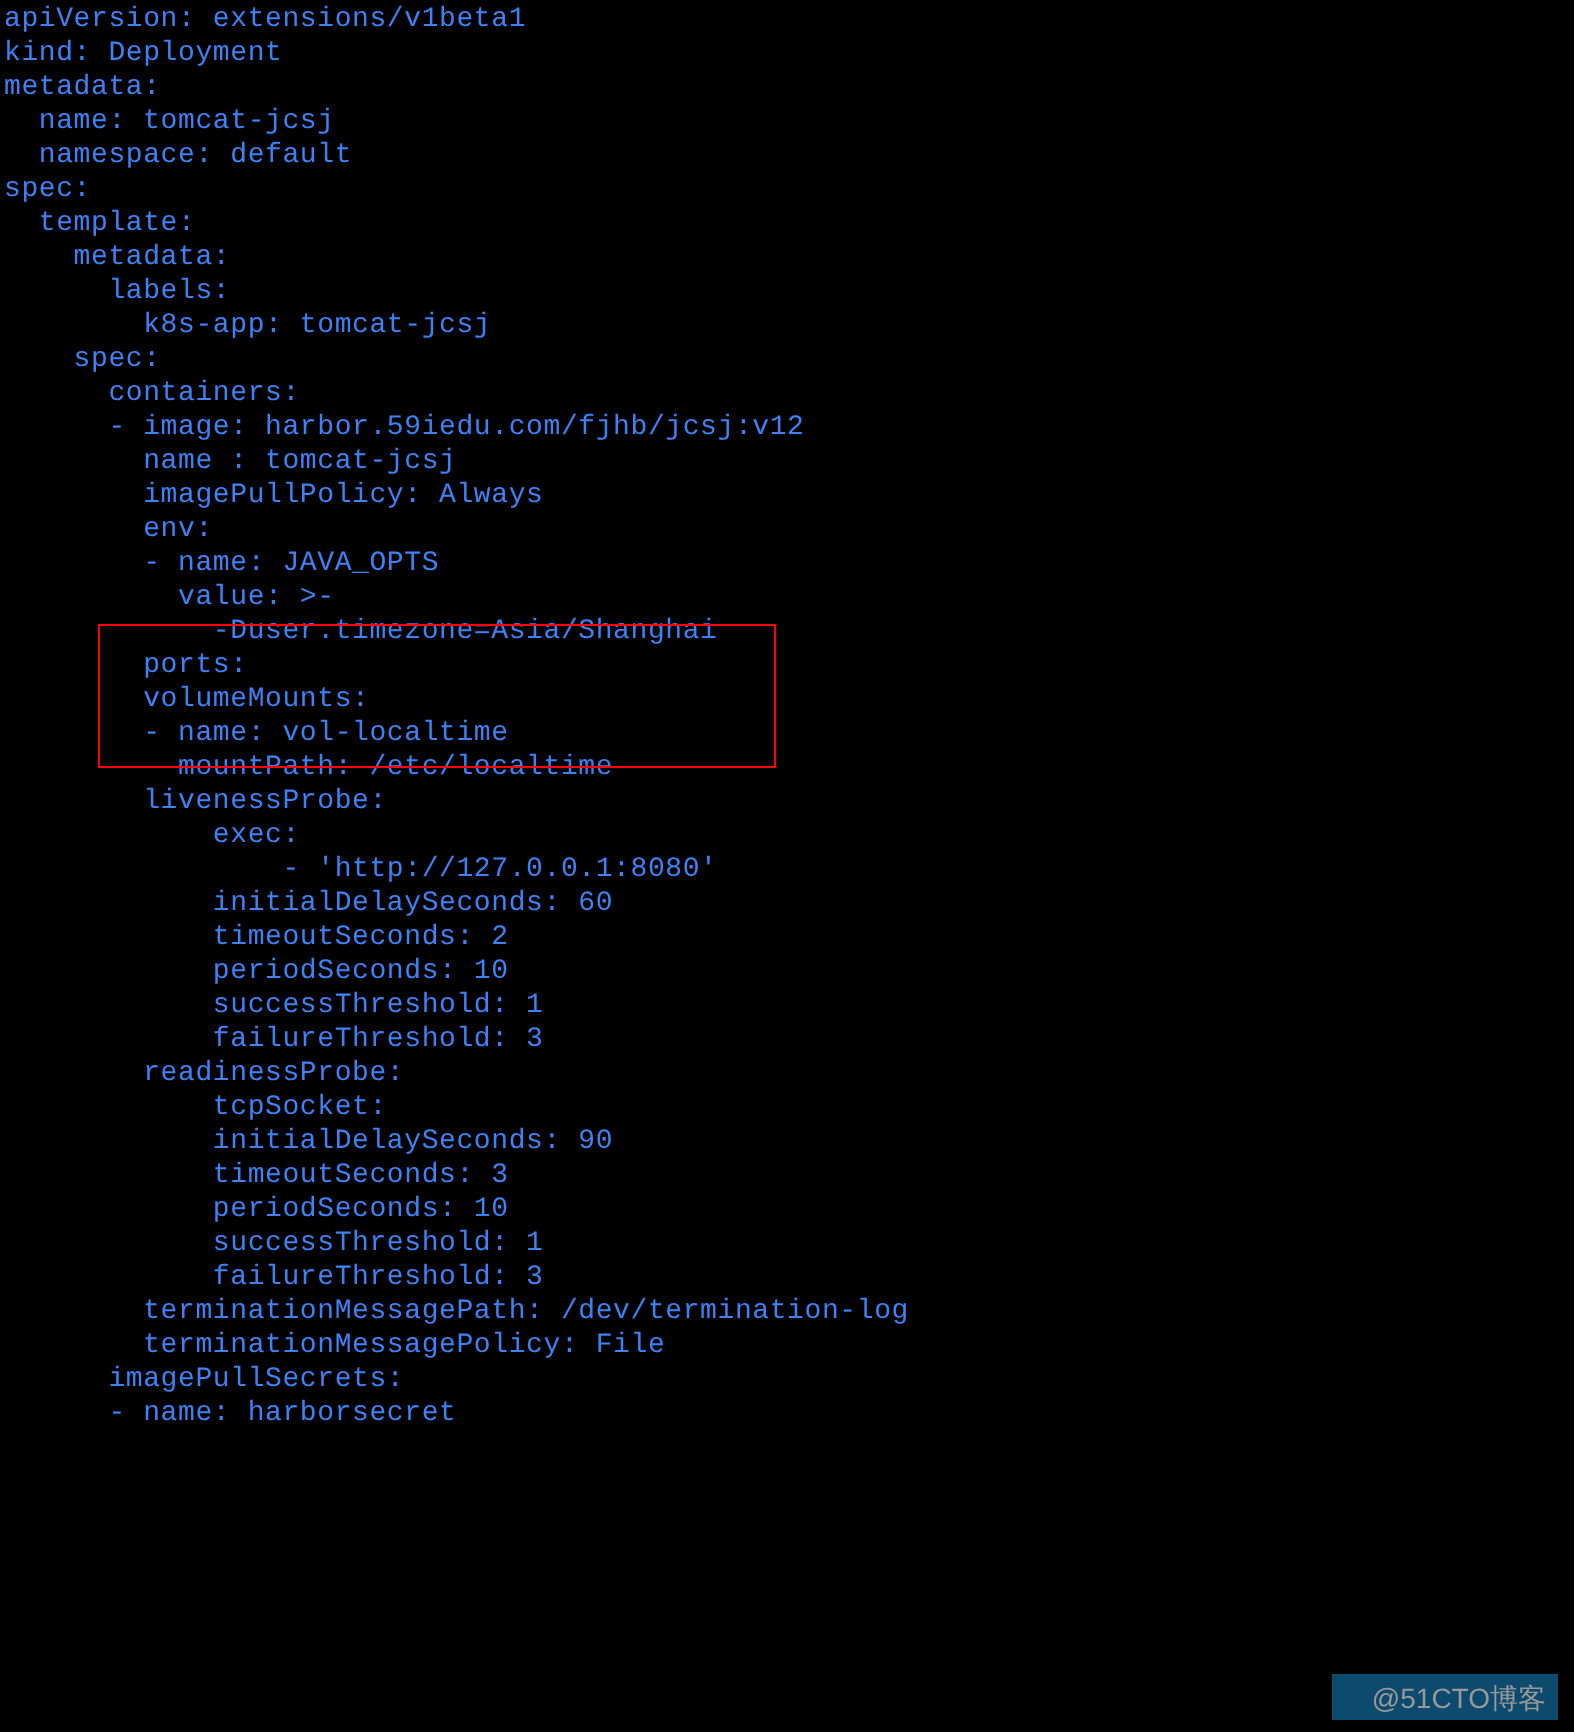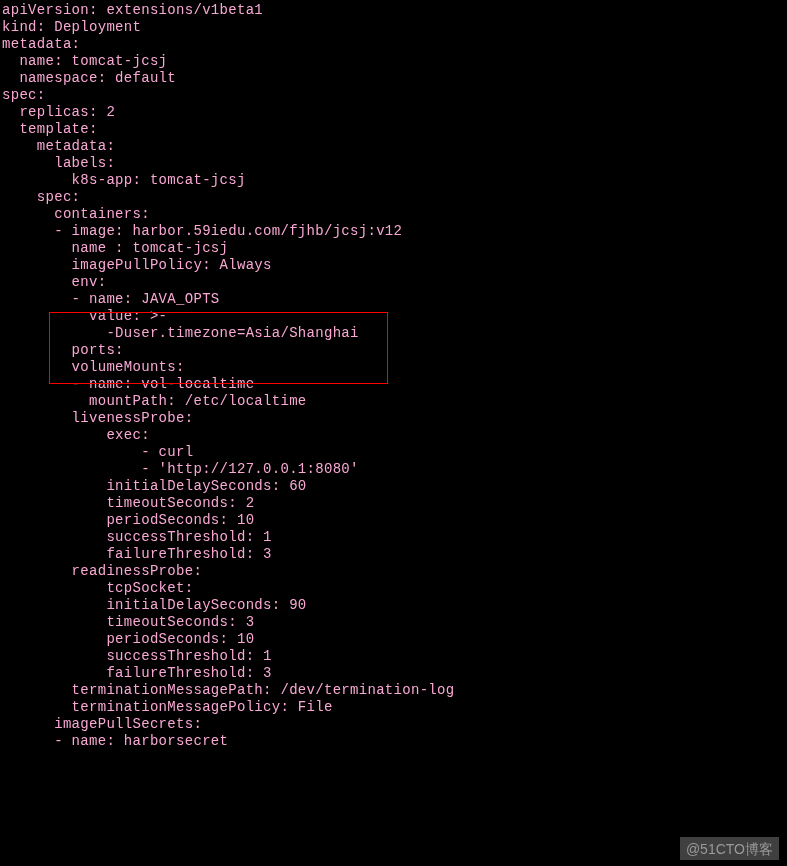--- a/index.html
+++ b/index.html
@@ -23,77 +23,75 @@
     box-sizing: border-box;
     letter-spacing: 0.3px;
   }
   pre.line {
     margin: 0;
     padding: 0;
     white-space: pre;
     font-family: inherit;
     font-size: inherit;
     line-height: inherit;
-    color: #f9a8d4;
+    color: #3b82f6;
   }
   #highlight {
     position: absolute;
     left: 49px;
     top: 312px;
     width: 339px;
     height: 72px;
     border: 1px solid #ff0000;
     box-sizing: border-box;
     pointer-events: none;
   }
   #watermark {
     position: absolute;
     right: 8px;
     bottom: 6px;
     font-family: Arial, "Microsoft YaHei", sans-serif;
     font-size: 14px;
     color: #999;
     letter-spacing: 0;
-    background: #404040;
-    padding: 4px 6px 2px 6px;
+    background: #0c4a6e;
+    padding: 4px 6px 2px 20px;
     margin-top: 24px;
   }
 </style>
 </head>
 <body>
 
 <div id="terminal">
   <div id="lines-container">
       <pre class="line">apiVersion: extensions/v1beta1</pre>
       <pre class="line">kind: Deployment</pre>
       <pre class="line">metadata:</pre>
       <pre class="line">  name: tomcat-jcsj</pre>
       <pre class="line">  namespace: default</pre>
       <pre class="line">spec:</pre>
-      <pre class="line">  replicas: 2</pre>
       <pre class="line">  template:</pre>
       <pre class="line">    metadata:</pre>
       <pre class="line">      labels:</pre>
       <pre class="line">        k8s-app: tomcat-jcsj</pre>
       <pre class="line">    spec:</pre>
       <pre class="line">      containers:</pre>
       <pre class="line">      - image: harbor.59iedu.com/fjhb/jcsj:v12</pre>
       <pre class="line">        name : tomcat-jcsj</pre>
       <pre class="line">        imagePullPolicy: Always</pre>
       <pre class="line">        env:</pre>
       <pre class="line">        - name: JAVA_OPTS</pre>
       <pre class="line">          value: &gt;-</pre>
       <pre class="line">            -Duser.timezone=Asia/Shanghai</pre>
       <pre class="line">        ports:</pre>
       <pre class="line">        volumeMounts:</pre>
       <pre class="line">        - name: vol-localtime</pre>
       <pre class="line">          mountPath: /etc/localtime</pre>
       <pre class="line">        livenessProbe:</pre>
       <pre class="line">            exec:</pre>
-      <pre class="line">                - curl</pre>
       <pre class="line">                - 'http://127.0.0.1:8080'</pre>
       <pre class="line">            initialDelaySeconds: 60</pre>
       <pre class="line">            timeoutSeconds: 2</pre>
       <pre class="line">            periodSeconds: 10</pre>
       <pre class="line">            successThreshold: 1</pre>
       <pre class="line">            failureThreshold: 3</pre>
       <pre class="line">        readinessProbe:</pre>
       <pre class="line">            tcpSocket:</pre>
       <pre class="line">            initialDelaySeconds: 90</pre>
       <pre class="line">            timeoutSeconds: 3</pre>

